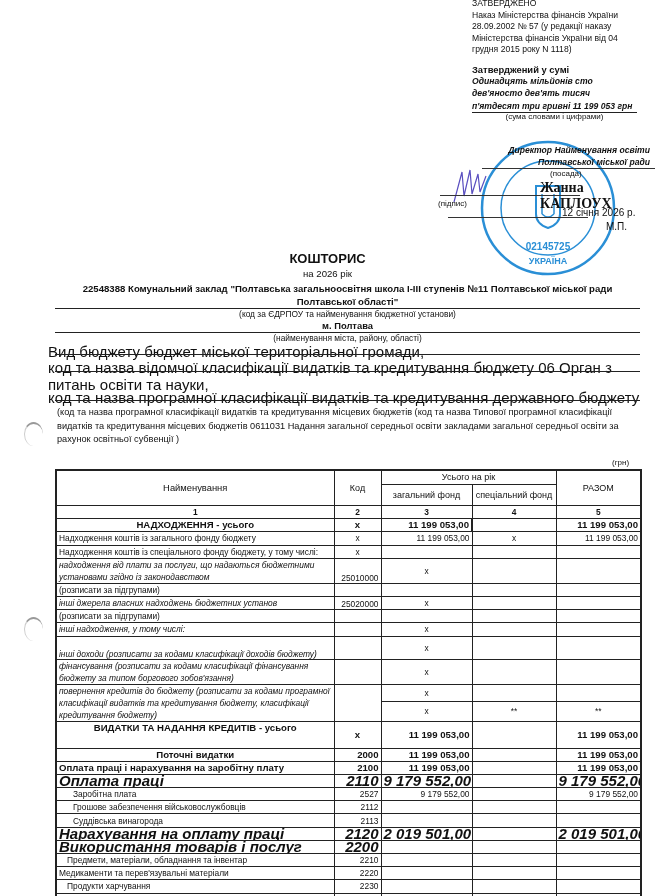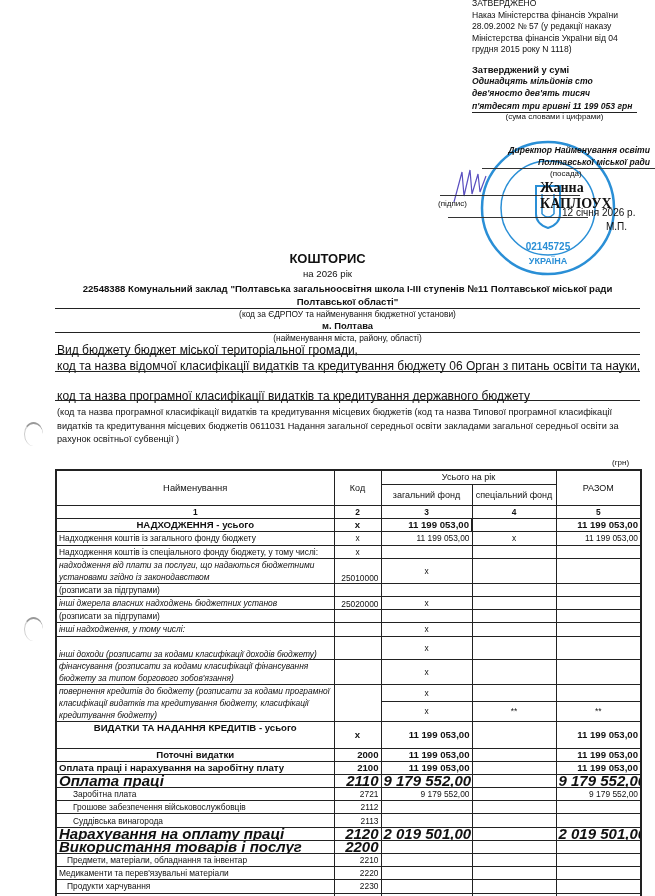--- a/index.html
+++ b/index.html
@@ -20,21 +20,21 @@
   .date-line{position:absolute;left:28px;top:73px;width:140px;border-top:1px solid #333;}
   .date{position:absolute;left:142px;top:63px;font-size:10px;}
   .mp{position:absolute;left:186px;top:77px;font-size:10px;}
   .stamp{position:absolute;left:478px;top:138px;}
   .title{left:0;width:655px;top:251px;text-align:center;font-size:13px;font-weight:bold;}
   .year{left:0;width:655px;top:268px;text-align:center;font-size:9.6px;}
   .inst{left:55px;width:585px;top:282px;text-align:center;font-size:9.6px;font-weight:bold;line-height:13px;}
   .hr{position:absolute;left:55px;width:585px;border-top:1px solid #222;}
   .cap-c{position:absolute;left:55px;width:585px;text-align:center;font-size:8.4px;}
   .city{position:absolute;left:55px;width:585px;text-align:center;font-size:9.4px;font-weight:bold;}
-  .line-text{position:absolute;left:57px;font-size:12px;}
+  .line-text{position:absolute;left:48px;font-size:15px;}
   .prog{left:57px;width:585px;top:406px;font-size:9.2px;line-height:13.5px;}
   .grn{left:612px;top:458px;font-size:8px;}
   table.est{position:absolute;left:55px;top:469px;width:585px;border-collapse:collapse;table-layout:fixed;font-size:8.4px;}
   table.est td{border:1px solid #222;padding:0 2px;height:12.2px;line-height:10px;vertical-align:middle;overflow:hidden;white-space:nowrap;}
   table.est td.c{text-align:center;}
   table.est td.r{text-align:right;}
   table.est tr.b td{font-weight:bold;font-size:9.6px;}
   table.est tr.bi td{font-weight:bold;font-style:italic;font-size:15px;}
   table.est td.it{font-style:italic;}
   table.est td.wrap{white-space:normal;line-height:12px;}
@@ -241,21 +241,21 @@
       </tr>
       <tr class="bi">
         <td class="">Оплата праці</td>
         <td class="r">2110</td>
         <td class="r">9 179 552,00</td>
         <td class="r"></td>
         <td class="r">9 179 552,00</td>
       </tr>
       <tr>
         <td class="" style="padding-left: 16px;">Заробітна плата</td>
-        <td class="r">2721</td>
+        <td class="r">2527</td>
         <td class="r">9 179 552,00</td>
         <td class="r"></td>
         <td class="r">9 179 552,00</td>
       </tr>
       <tr>
         <td class="" style="padding-left: 16px;">Грошове забезпечення військовослужбовців</td>
         <td class="r">2112</td>
         <td class="r"></td>
         <td class="r"></td>
         <td class="r"></td>

